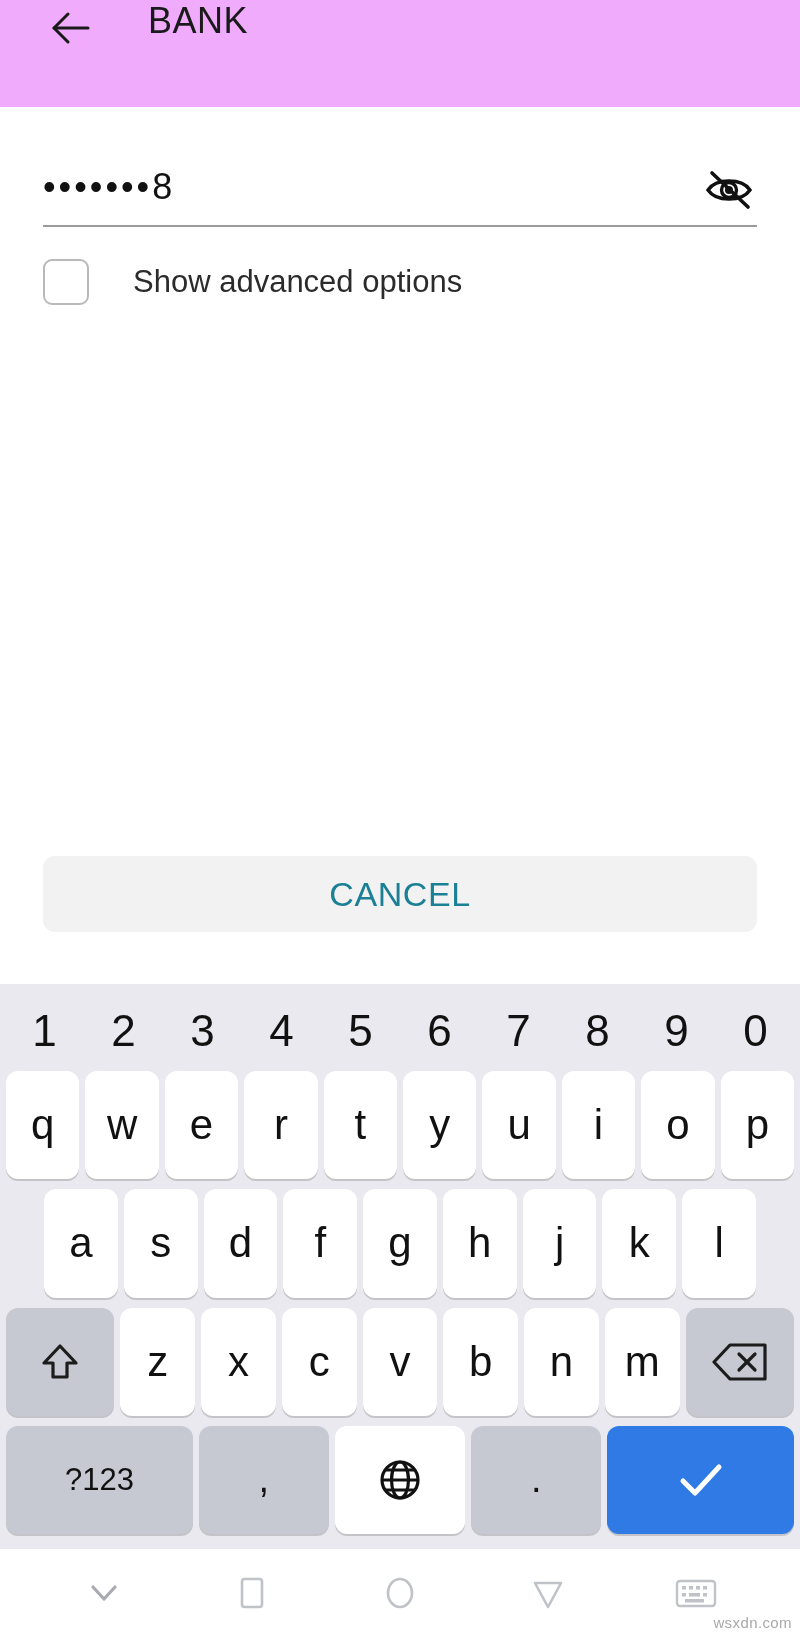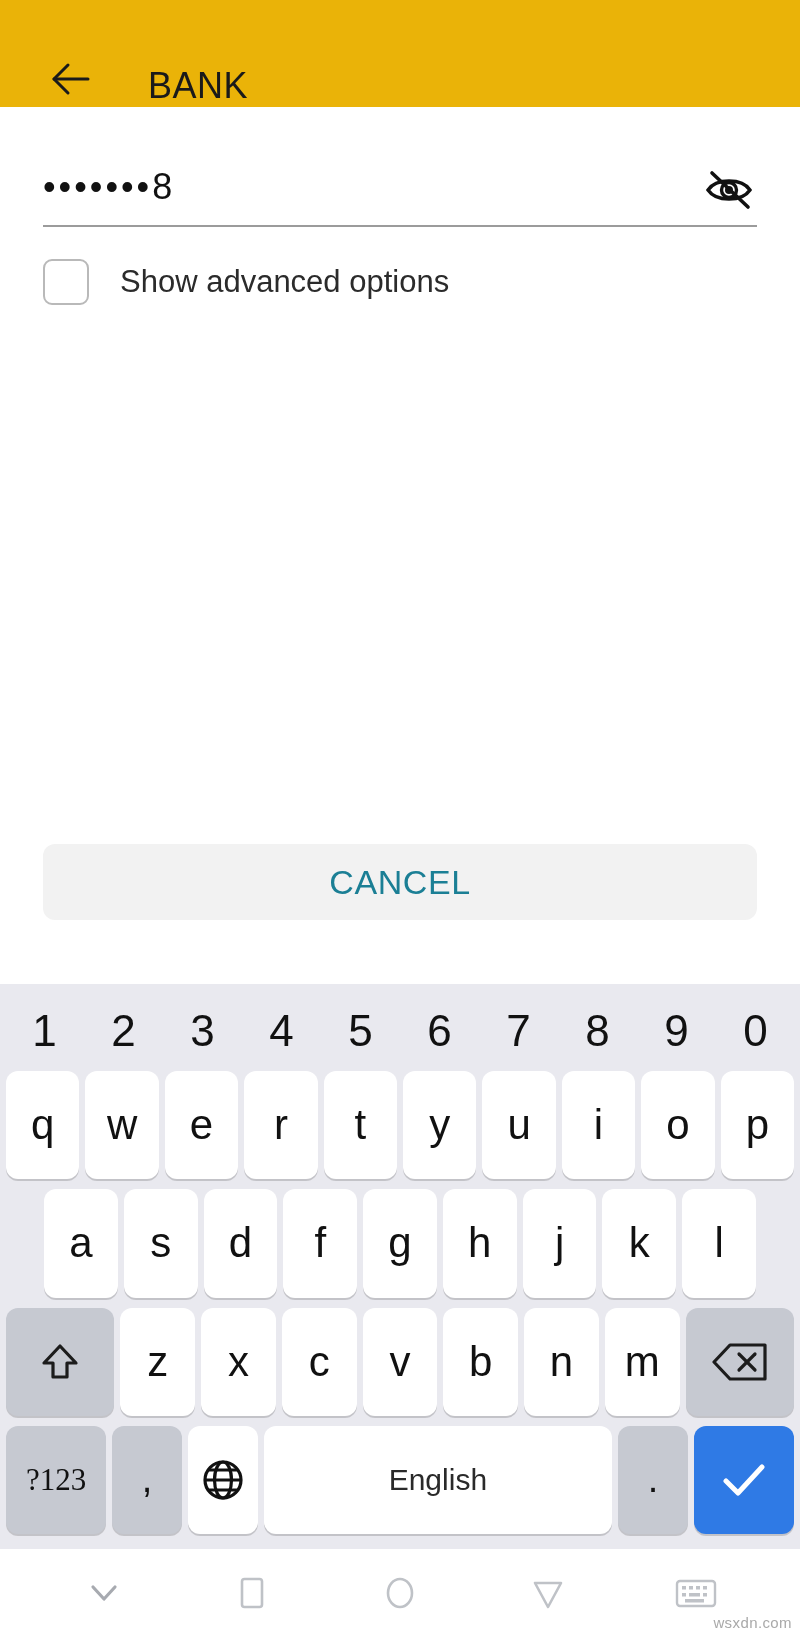--- a/index.html
+++ b/index.html
@@ -13,23 +13,23 @@
     position: relative;
     width: 800px; height: 1637px;
     background: #ffffff;
     display: flex;
     flex-direction: column;
   }
 
   
   .appbar {
     height: 107px;
-    background: #eab308;
-    display: flex;
-    align-items: flex-end;
+    background: #f0abfc;
+    display: flex;
+    align-items: flex-start;
     padding-left: 42px;
     flex: 0 0 auto;
   }
   .back-btn {
     width: 56px; height: 56px;
     display: flex; align-items: center; justify-content: center;
     cursor: pointer;
   }
   .appbar-title {
     font-size: 36px;
@@ -74,31 +74,31 @@
     cursor: pointer;
   }
   .checkbox-box {
     width: 46px; height: 46px;
     border: 2px solid #b9b9b9;
     border-radius: 9px;
     background: #fff;
     flex: 0 0 auto;
   }
   .checkbox-label {
-    margin-left: 31px;
+    margin-left: 44px;
     font-size: 31px;
     color: #2b2b2b;
   }
 
   
   .actions {
     position: absolute;
     left: 43px;
     right: 43px;
-    bottom: 64px;
+    bottom: 52px;
     display: flex;
     gap: 25px;
   }
   .btn {
     flex: 1 1 0;
     height: 76px;
     border: none;
     border-radius: 12px;
     background: #f2f2f2;
     color: #1b7f95;
@@ -152,21 +152,21 @@
     box-shadow: none;
     font-size: 44px;
     border-radius: 0;
   }
   .key.mod {
     background: #c6c9d1;
     box-shadow: 0 2px 0 rgba(0,0,0,0.16);
   }
   .key.shift { flex: 1.45 1 0; }
   .key.backspace { flex: 1.45 1 0; }
-  .key.sym { flex: 1.32 1 0; font-size: 31px; font-family: Liberation Serif, serif; }
+  .key.sym { flex: 1.32 1 0; font-size: 31px; }
   .key.comma { flex: 0.92 1 0; font-size: 38px; }
   .key.globe { flex: 0.92 1 0; }
   .key.space { flex: 4.6 1 0; font-size: 30px; color: #2a2a2a; }
   .key.period { flex: 0.92 1 0; font-size: 38px; }
   .key.enter {
     flex: 1.32 1 0;
     background: #2f7ae5;
     box-shadow: 0 2px 0 rgba(0,0,0,0.16);
   }
   .krow.letters1 { padding-left: 2px; padding-right: 2px; }
@@ -317,21 +317,20 @@
         <span>
           <svg width="46" height="46" viewBox="0 0 46 46">
             <circle cx="23" cy="23" r="18" fill="none" stroke="#111" stroke-width="3.2"></circle>
             <ellipse cx="23" cy="23" rx="8.5" ry="18" fill="none" stroke="#111" stroke-width="3.2"></ellipse>
             <line x1="5" y1="23" x2="41" y2="23" stroke="#111" stroke-width="3.2"></line>
             <line x1="8" y1="13" x2="38" y2="13" stroke="#111" stroke-width="3"></line>
             <line x1="8" y1="33" x2="38" y2="33" stroke="#111" stroke-width="3"></line>
           </svg>
         </span>
       </div>
-      <div class="key space">English</div>
       <div class="key mod period">.</div>
       <div class="key enter">
         <span>
           <svg width="52" height="44" viewBox="0 0 52 44">
             <path d="M8 23 L20 35 L44 9" fill="none" stroke="#ffffff" stroke-width="5" stroke-linecap="round" stroke-linejoin="round"></path>
           </svg>
         </span>
       </div>
     </div>
 

